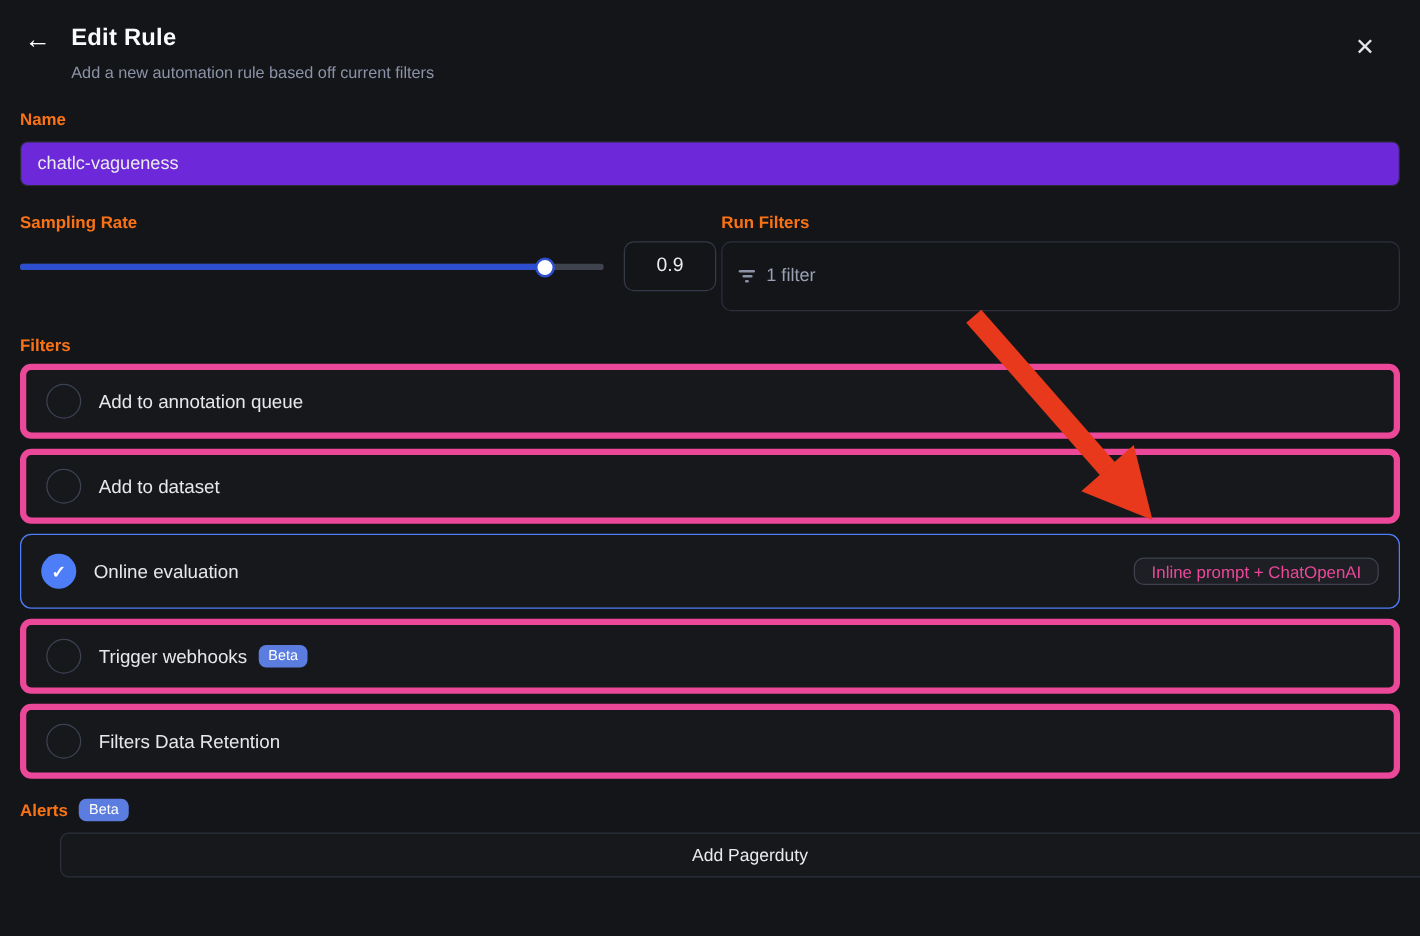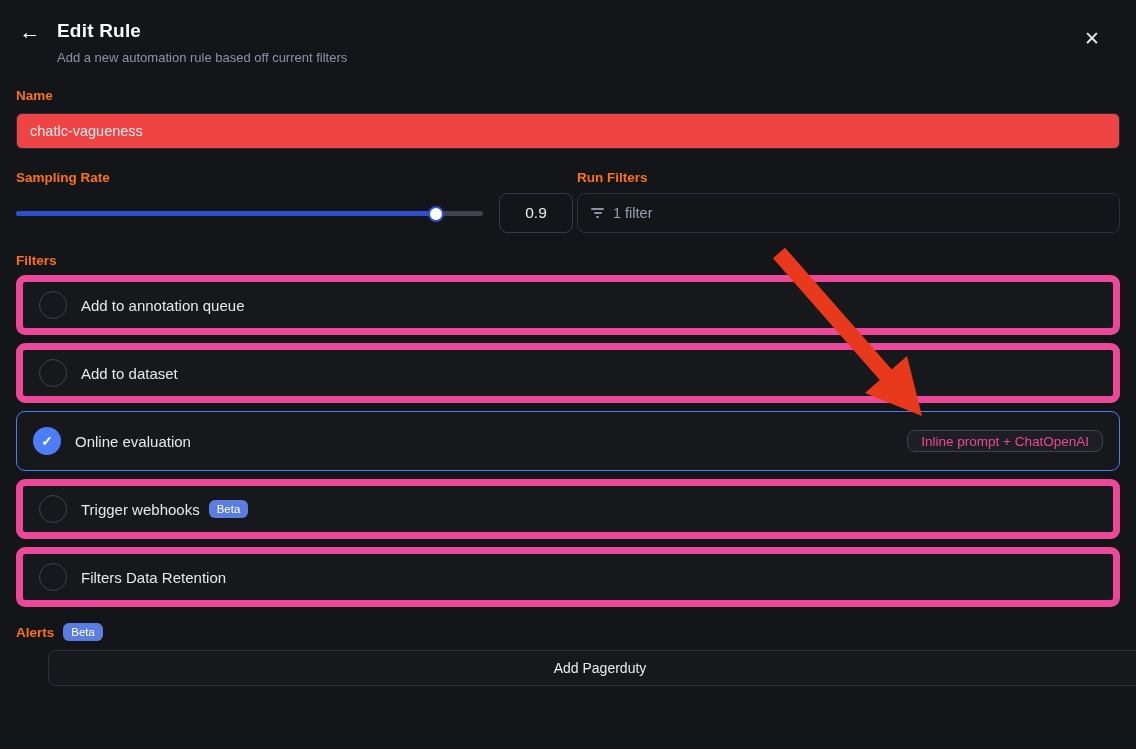--- a/index.html
+++ b/index.html
@@ -28,21 +28,21 @@
     display: flex; align-items: center; justify-content: center; font-weight: 400;
   }
 
   
   .field-label { font-size: 13.5px; color: #f97316; font-weight: 700; }
 
   
   .name-section { margin-top: 23px; }
   .name-input {
     margin-top: 10px; width: 1104px; height: 36px;
-    background: #ef4444; border: 1px solid #272b34; border-radius: 6px;
+    background: #6d28d9; border: 1px solid #272b34; border-radius: 6px;
     color: #e9ebee; font-size: 14.5px; padding: 0 13px;
     font-family: "Liberation Sans", sans-serif; outline: none;
   }
 
   
   .row-two { display: flex; margin-top: 21px; }
   .col-sampling { width: 561px; }
   .col-filters { flex: 1; }
   .sampling-controls { display: flex; align-items: center; margin-top: 8px; height: 40px; }
   .slider { position: relative; width: 467px; height: 40px; cursor: pointer; }
@@ -52,36 +52,36 @@
     position: absolute; top: 12.5px; width: 16px; height: 16px; margin-left: -8px;
     background: #ffffff; border: 2.5px solid #2d4ecf; border-radius: 50%;
   }
   .rate-box {
     margin-left: 16px; width: 74px; height: 40px;
     border: 1px solid #343a48; border-radius: 8px; background: transparent;
     display: flex; align-items: center; justify-content: center;
     font-size: 15.5px; color: #eceef1;
   }
   .filter-box {
-    margin-top: 8px; height: 40px; width: 543px;
+    margin-top: 8px; height: 56px; width: 543px;
     border: 1px solid #2b303c; border-radius: 8px; background: transparent;
     display: flex; align-items: center; padding: 0 13px; cursor: pointer;
   }
   .filter-icon { display: inline-flex; flex-direction: column; align-items: center; gap: 2.5px; margin-right: 9px; }
   .filter-icon span { display: block; height: 1.8px; background: #8b93a6; border-radius: 1px; }
   .filter-icon .l1 { width: 13px; }
   .filter-icon .l2 { width: 8px; }
   .filter-icon .l3 { width: 3px; }
   .filter-text { font-size: 14.5px; color: #99a1b3; }
 
   
   .action-section { margin-top: 20px; }
   .option-card {
     margin-top: 8px; width: 1104px; height: 60px;
-    background: #17181c; border: 7px solid #ec4899; border-radius: 9px;
+    background: #17181c; border: 5px solid #ec4899; border-radius: 9px;
     display: flex; align-items: center; padding: 0 16px; cursor: pointer;
   }
   .option-card.first { margin-top: 7px; }
   .option-card.selected { border: 1.5px solid #4d7ef7; }
   .radio {
     width: 28px; height: 28px; border-radius: 50%;
     border: 1.5px solid #3b4252; margin-right: 14px; flex-shrink: 0;
   }
   .radio.checked {
     border: none; background: #4d7ef7; color: #ffffff;

